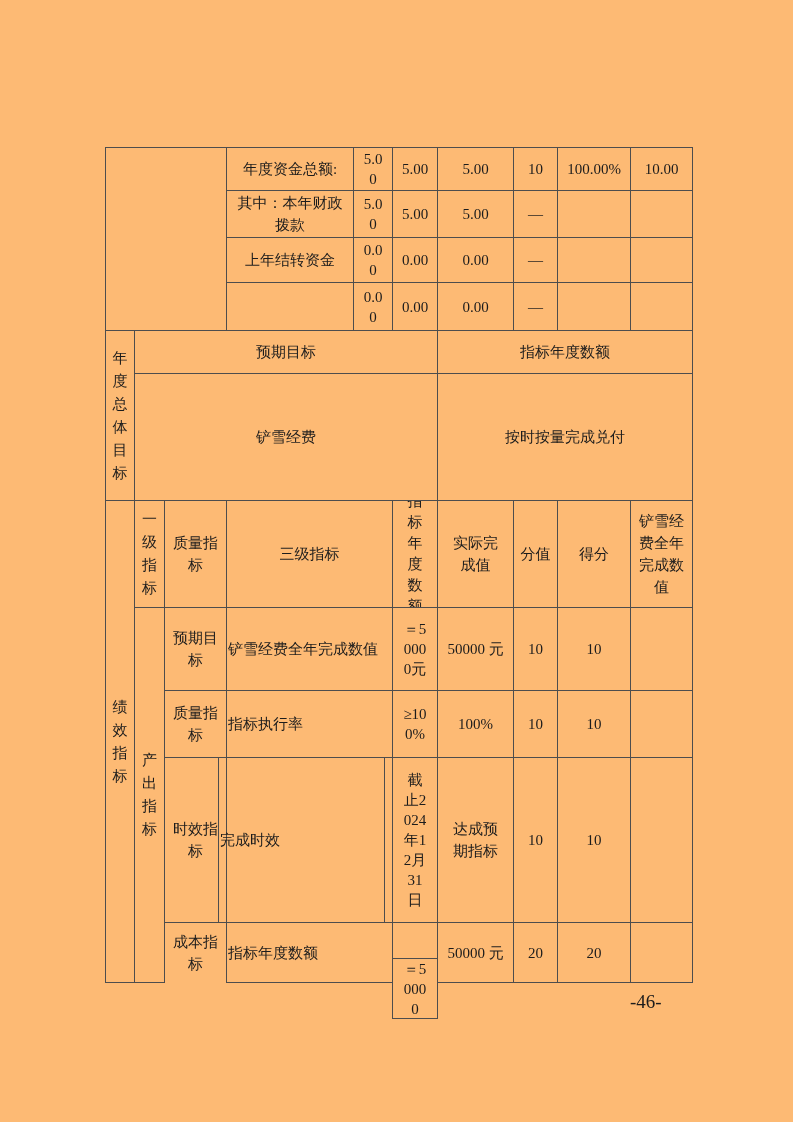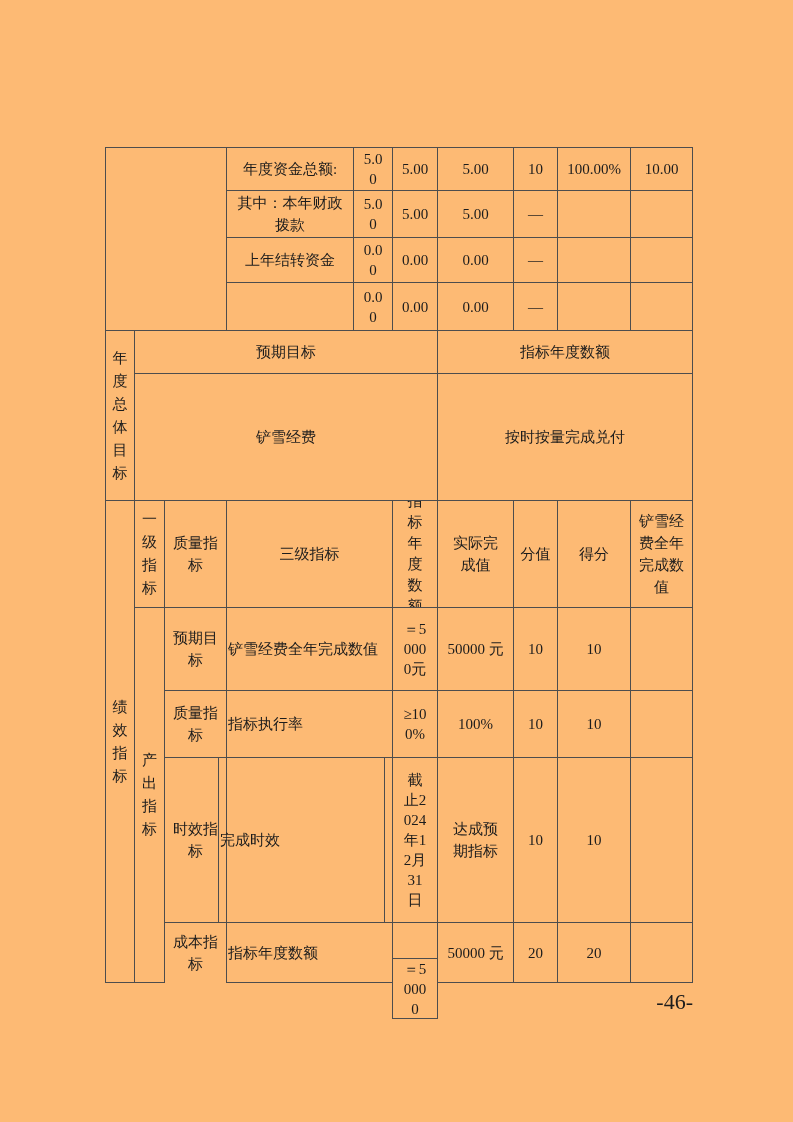--- a/index.html
+++ b/index.html
@@ -31,21 +31,21 @@
   .val{padding:0 4px;}
   .hpad{padding:16px 13px;}
   .vt{display:inline-block;width:16px;word-break:break-all;line-height:23px;text-align:center;}
   .vt5{line-height:21px;}
   .no-b{border-bottom-color:transparent;}
   .twoLine{flex-direction:column;align-items:stretch;justify-content:center;gap:48px;}
   .twoLine .t1{display:block;text-align:right;line-height:22px;}
   .twoLine .t2{display:block;text-align:left;line-height:22px;}
   .pageno{
     position:absolute;left:630px;top:992px;width:63px;
-    text-align:right;font-size:22px;line-height:20px;
+    text-align:left;font-size:19px;line-height:20px;
   }
 </style>
 </head>
 <body>
 
 <div class="page">
   <div>
 
     <div class="c" style="left:105px;top:147px;width:122px;height:184px"></div>
 

